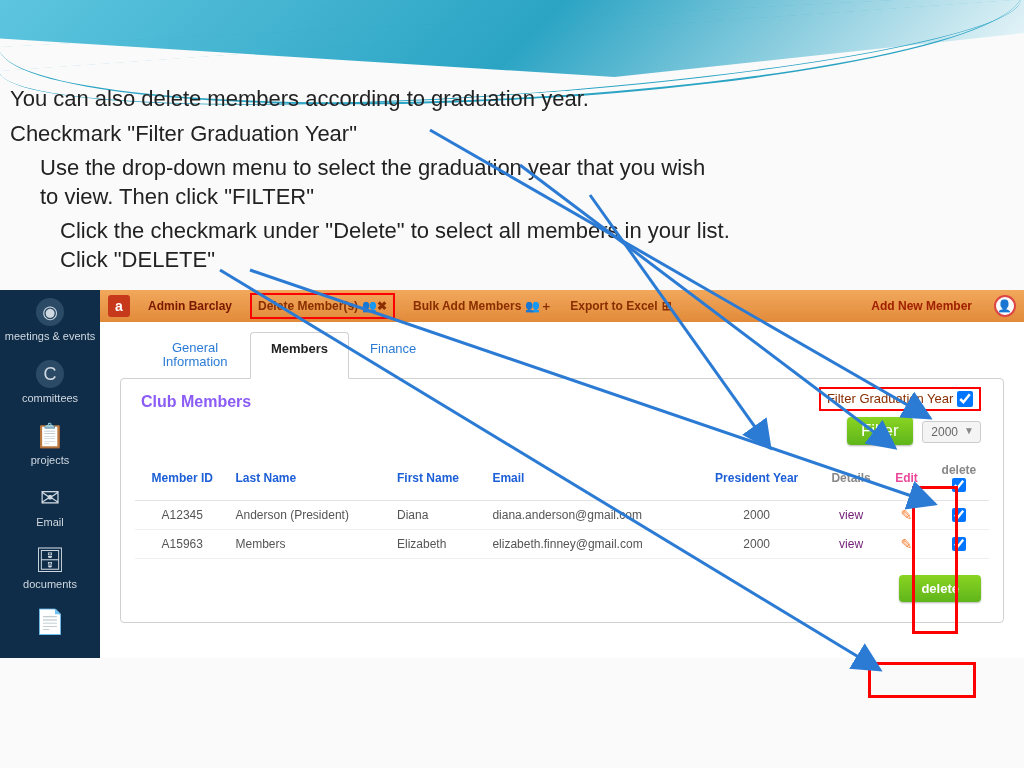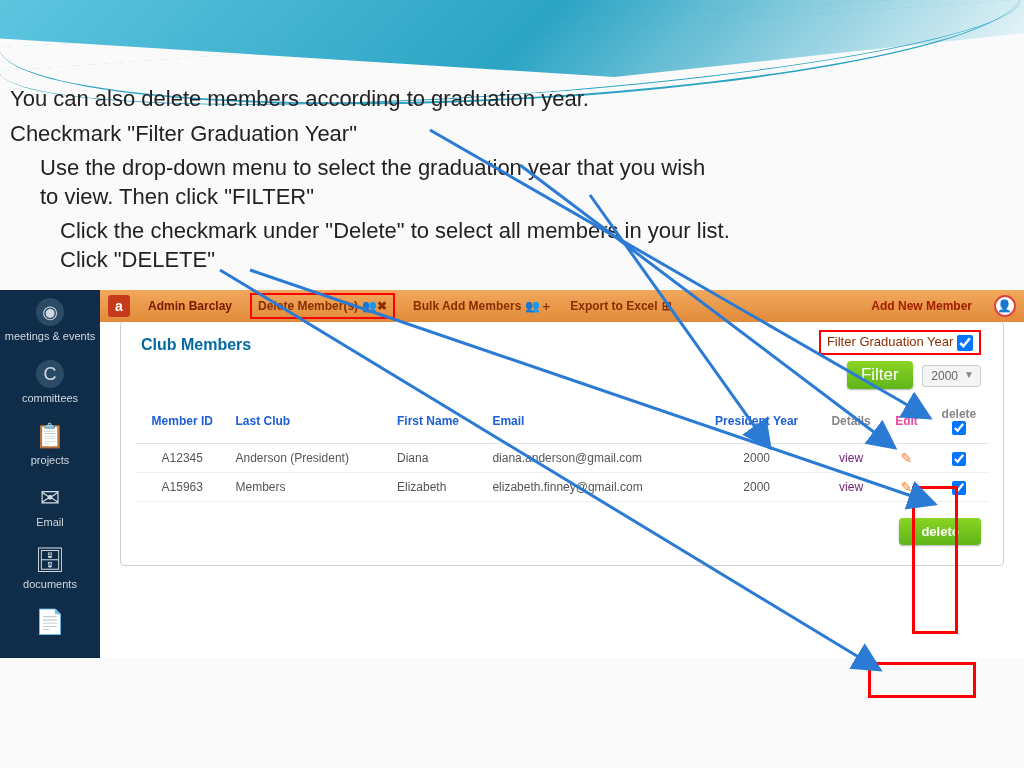--- a/index.html
+++ b/index.html
@@ -21,21 +21,21 @@
 .toolbar .admin { color: #7a1800; }
 .toolbar .tbtn { cursor: pointer; display: flex; align-items: center; gap: 4px; white-space: nowrap; }
 .toolbar .hl { border: 2px solid #ff0000; padding: 4px 6px; margin: -4px 0; }
 .toolbar .spacer { flex: 1; }
 .toolbar .addnew { color: #a02000; display:flex; align-items:center; gap:22px; }
 .addcircle { width:22px;height:22px;border-radius:50%;background:#fff;border:2px solid #d44;display:flex;align-items:center;justify-content:center;color:#d44;font-size:12px;}
 .tabs { display: flex; gap: 0; margin: 10px 0 0 40px; font-size: 13px; }
 .tab { padding: 8px 20px; border: 1px solid transparent; color: #2b7bd4; cursor: pointer; border-radius: 4px 4px 0 0; }
 .tab.active { border: 1px solid #d0d0d0; border-bottom: 1px solid #fff; background: #fff; color: #222; font-weight: bold; }
 .panel { margin: -1px 20px 0 20px; border: 1px solid #d0d0d0; border-radius: 4px; padding: 14px; background: #fff; }
-.panel h3 { color: #0369a1; font-size: 16px; margin-bottom: 20px; padding-left: 6px; }
+.panel h3 { color: #8b5cf6; font-size: 16px; margin-bottom: 20px; padding-left: 6px; }
 .filterbox { float: right; text-align: right; margin: -44px 8px 10px 0; font-size: 13px; }
 .filterbox .lab { color: #8a2e00; }
 .filterbox input[type=checkbox] { width:16px; height:16px; vertical-align: middle; }
 .filterbtn { background: linear-gradient(#8ad423,#5fb51a); color:#fff; border:none; border-radius:4px; padding:4px 14px; font-size:17px; margin-right:6px; cursor:pointer; box-shadow:0 1px 2px rgba(0,0,0,.3);}
 .yearsel { padding:3px 22px 3px 8px; border:1px solid #ccc; border-radius:3px; color:#666; font-size:12px; background:#f4f4f4; display:inline-block; position:relative;}
 .yearsel::after { content:"▼"; position:absolute; right:6px; color:#888; font-size:10px;}
 .fhl1 { border:2px solid #ff0000; padding:2px 6px; display:inline-block;}
 table { width: 100%; border-collapse: collapse; margin-top: 10px; clear:both; }
 th { color: #1d5fd6; font-size: 12px; font-weight: bold; padding: 8px 6px; border-bottom: 1px solid #e4e4e4; text-align: left; }
 th.c, td.c { text-align: center; }
@@ -91,40 +91,45 @@
           <span>Export to Excel</span>
           <span>⊞</span>
         </span>
       <span class="spacer"></span>
       <span class="tbtn addnew">
           <span>Add New Member</span>
           <span class="addcircle">👤</span>
         </span>
     </div>
 
+    <div class="tabs">
+      <div class="tab" style="text-align:center;width:110px;line-height:1.1;">General Information</div>
+      <div class="tab active">Members</div>
+      <div class="tab">Finance</div>
+    </div>
 
     <div class="panel">
       <h3>Club Members</h3>
 
       <div class="filterbox">
         <span class="fhl1">
           <span class="lab">Filter Graduation Year</span>
           <input type="checkbox" checked="" class="ck" style="">
         </span><br>
         <div style="margin-top:6px;">
           <button class="filterbtn">Filter</button>
           <span class="yearsel">2000</span>
         </div>
       </div>
 
       <table>
         <thead>
             <tr>
           <th class="c">Member ID</th>
-          <th>Last Club</th>
+          <th>Last Name</th>
           <th>First Name</th>
           <th>Email</th>
           <th class="c">President Year</th>
           <th class="c" style="color:#888">Details</th>
           <th class="c" style="color:#ec4899">Edit</th>
           <th class="c col-del" style="color:#888"><span>delete</span><br><input type="checkbox" checked="" class="ck" style=""></th>
         </tr>
           </thead>
         <tbody id="rows">
             <tr>

